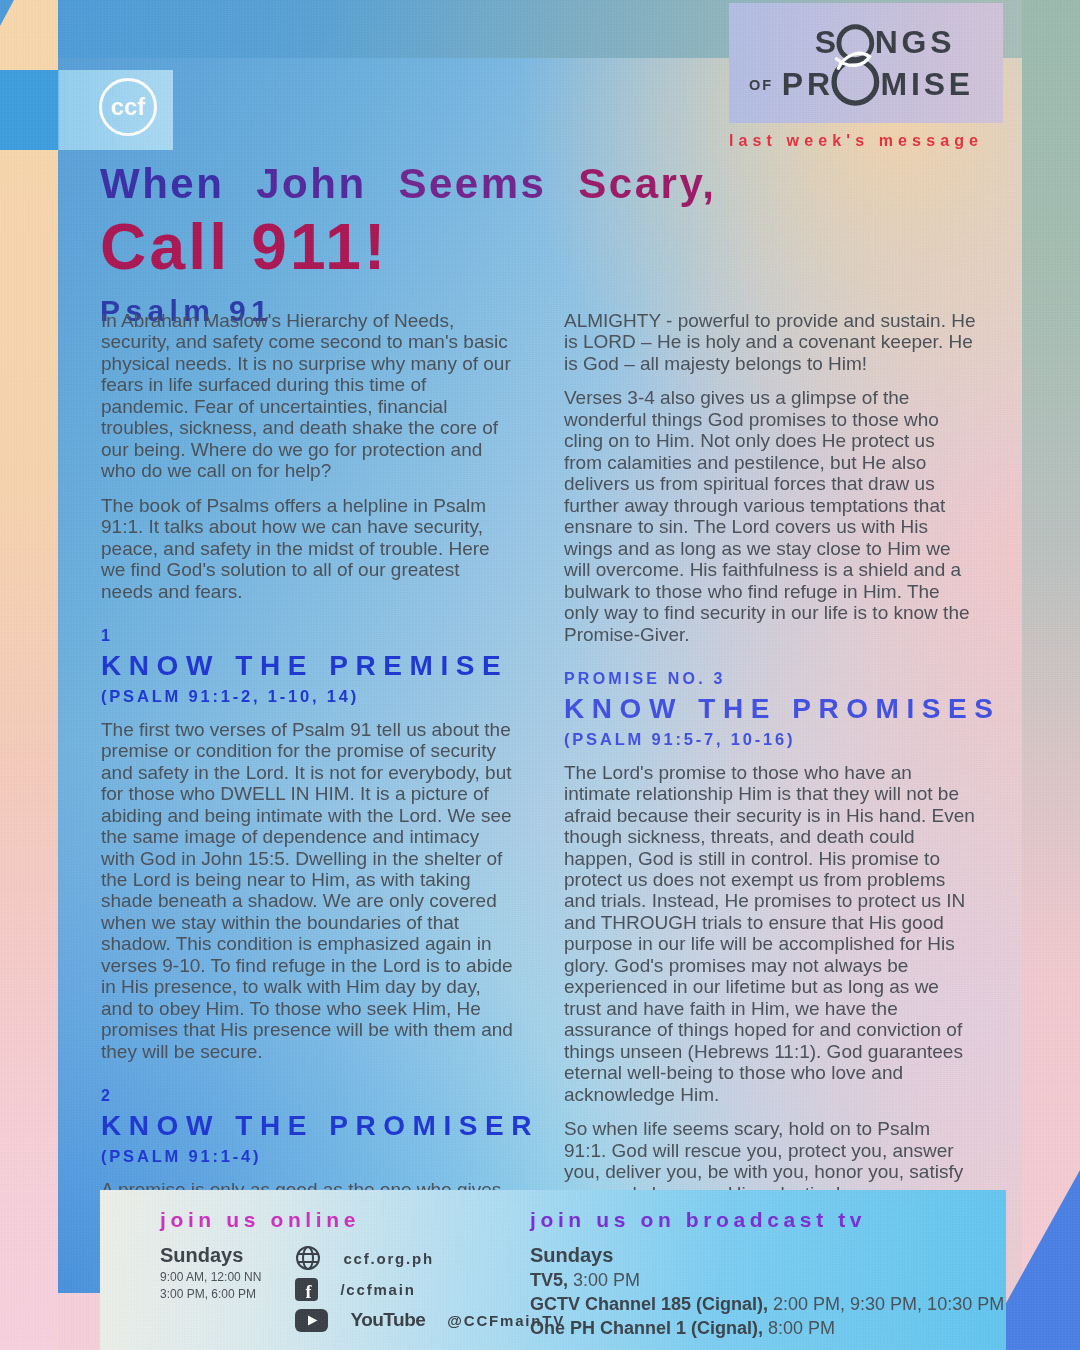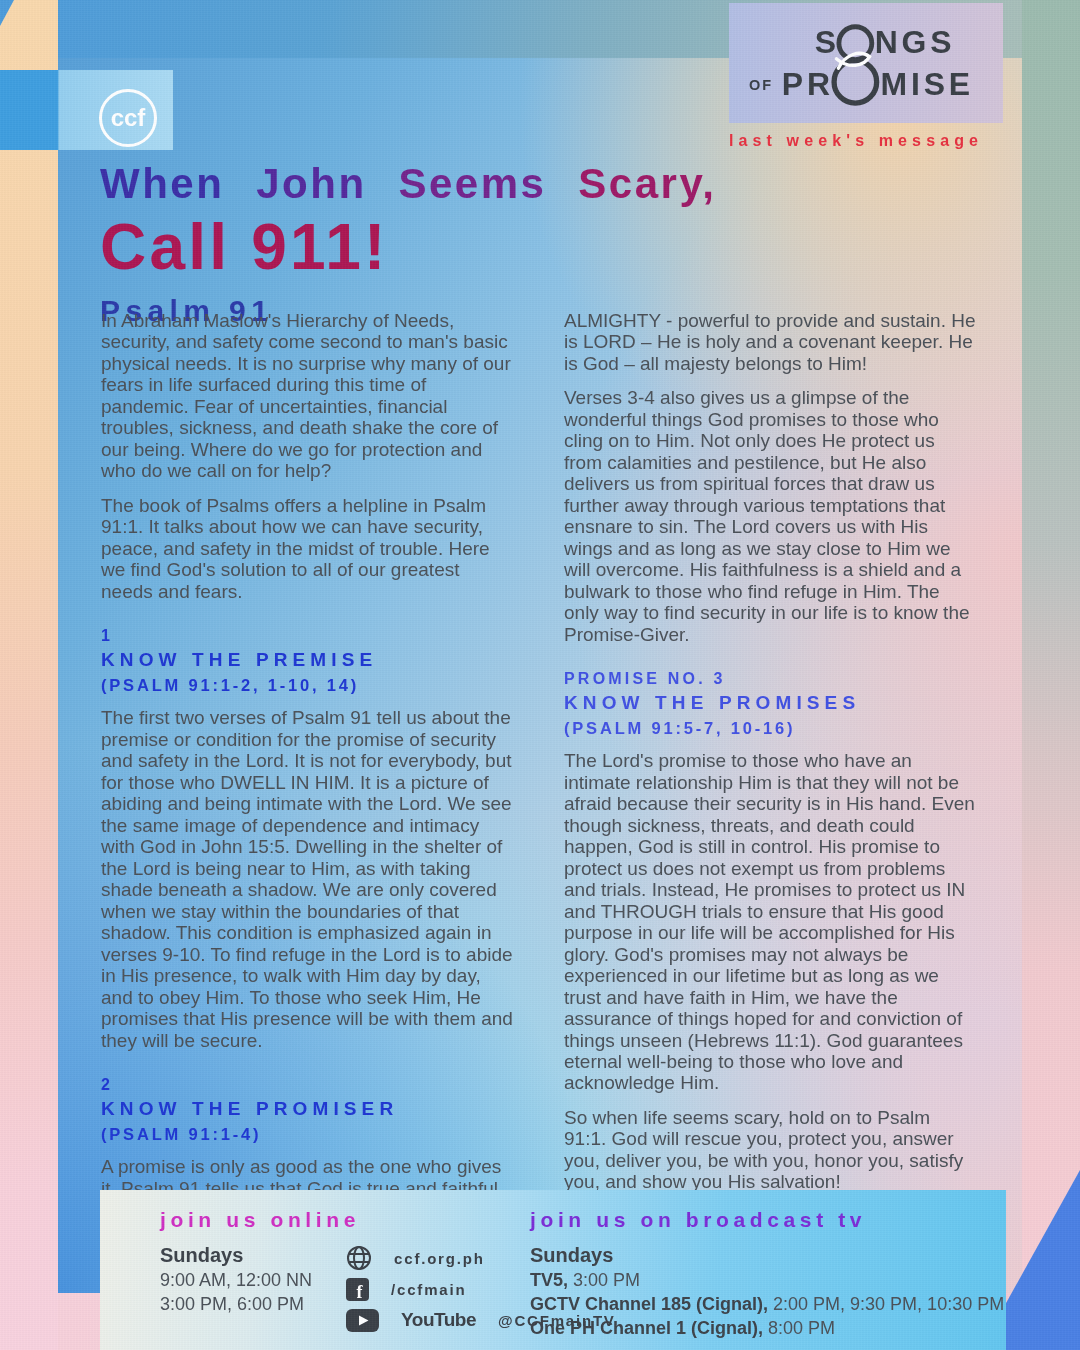--- a/index.html
+++ b/index.html
@@ -20,21 +20,21 @@
       radial-gradient(circle at 101% 40%,rgba(245,199,200,.9) 0%,rgba(245,199,200,0) 38%),
       radial-gradient(circle at 96% 78%,rgba(228,206,224,.75) 0%,rgba(228,206,224,0) 32%),
       radial-gradient(circle at 0% 100%,rgba(64,140,220,.9) 0%,rgba(64,140,220,0) 35%),
       radial-gradient(circle at 42% 104%,rgba(120,212,244,.85) 0%,rgba(120,212,244,0) 38%),
       linear-gradient(118deg,#579fd7 0%,#6cb0de 20%,#8cc2e5 38%,#aecfe6 55%,#ccd6e2 70%,#e6d0d4 88%,#efcccc 100%);}
   .tri-br{position:absolute;right:0;bottom:0;width:100px;height:180px;background:#4a80e4;
     clip-path:polygon(100% 0,0 100%,100% 100%);}
   
   .ccf-band{position:absolute;left:0;top:70px;width:173px;height:80px;
     background:linear-gradient(to right,#3e9edf 0%,#3e9edf 33.5%,#94ceef 34%,#aadaf3 100%);}
-  .ccf-circle{position:absolute;left:99px;top:19px;width:52px;height:52px;border:3px solid #ffffff;
+  .ccf-circle{position:absolute;left:99px;top:8px;width:52px;height:52px;border:3px solid #ffffff;
     border-radius:50%;display:flex;align-items:center;justify-content:center;
     color:#fff;font-size:24px;font-weight:bold;letter-spacing:0;}
   .songs-box{position:absolute;left:729px;top:3px;width:274px;height:120px;
     background:linear-gradient(95deg,#b2bee4 0%,#c6c1dd 55%,#d3c4d8 100%);
     display:flex;align-items:center;justify-content:center;}
   .tagline{position:absolute;left:729px;top:132px;width:274px;text-align:left;
     color:#e6303f;font-weight:bold;font-size:16px;letter-spacing:.32em;}
   
   .title{position:absolute;left:100px;top:160px;width:640px;}
   .t1{font-size:42px;font-weight:bold;letter-spacing:.06em;white-space:nowrap;}
@@ -44,35 +44,35 @@
   .t1 span:nth-child(3){color:#73238c;}
   .t1 span:nth-child(4){color:#9d1966;margin-right:0;text-align:center;}
   .t2{font-size:64px;font-weight:bold;letter-spacing:.05em;color:#ac1652;margin-top:2px;}
   .t3{font-size:30px;font-weight:bold;letter-spacing:.18em;color:#2b3aa8;margin-top:10px;}
   
   .columns{position:absolute;left:101px;top:310px;width:876px;display:flex;gap:50px;}
   .col{width:413px;color:#4a5057;font-size:19px;line-height:1.13;}
   .col p{margin:0 0 13px 0;}
   .section{margin:24px 0 12px 0;line-height:1.25;}
   .kicker{font-size:16px;font-weight:bold;letter-spacing:.2em;}
-  .s-head{font-size:19px;font-weight:bold;letter-spacing:.27em;margin-top:2px;white-space:nowrap;}
+  .s-head{font-size:28px;font-weight:bold;letter-spacing:.27em;margin-top:2px;white-space:nowrap;}
   .s-ref{font-size:16.5px;font-weight:bold;letter-spacing:.17em;margin-top:3px;white-space:nowrap;}
   .blue .kicker,.blue .s-head,.blue .s-ref{color:#1e36d2;}
   .violet .kicker,.violet .s-head,.violet .s-ref{color:#4050e2;}
   
   .footer-band{position:absolute;left:100px;top:1190px;width:906px;height:160px;
     background:linear-gradient(97deg,#eef0e9 0%,#dcebee 18%,#abdcf3 45%,#7dcef2 68%,#63c6ef 100%);}
   .f-head{font-size:21px;font-weight:bold;letter-spacing:.22em;white-space:nowrap;}
   .magenta{color:#cf2ec2;}
   .purple{color:#7b2cd6;}
   .online{position:absolute;left:60px;top:18px;}
   .broadcast{position:absolute;left:430px;top:18px;}
   .f-row{display:flex;gap:34px;margin-top:12px;}
   .day{font-size:20px;font-weight:bold;color:#3c4249;}
-  .time{font-size:18px;margin-top:3px;color:#4a5057;}
+  .time{font-size:12px;margin-top:3px;color:#4a5057;}
   .links{padding-top:2px;}
   .link-row{display:flex;align-items:center;gap:22px;margin-bottom:7px;height:24px;}
   .link-label{font-size:15px;font-weight:bold;letter-spacing:.12em;color:#3a3f46;}
   .yt-word{font-size:19px;font-weight:bold;letter-spacing:-0.5px;color:#3a3f46;}
   .bc-line{font-size:18px;color:#4a5057;margin-top:3px;white-space:nowrap;}
   .bc-line .b{font-weight:bold;color:#3c4249;}
   .bc-day{margin-top:12px;}
   
   .grain{position:absolute;inset:0;pointer-events:none;opacity:.55;
     background-image:

